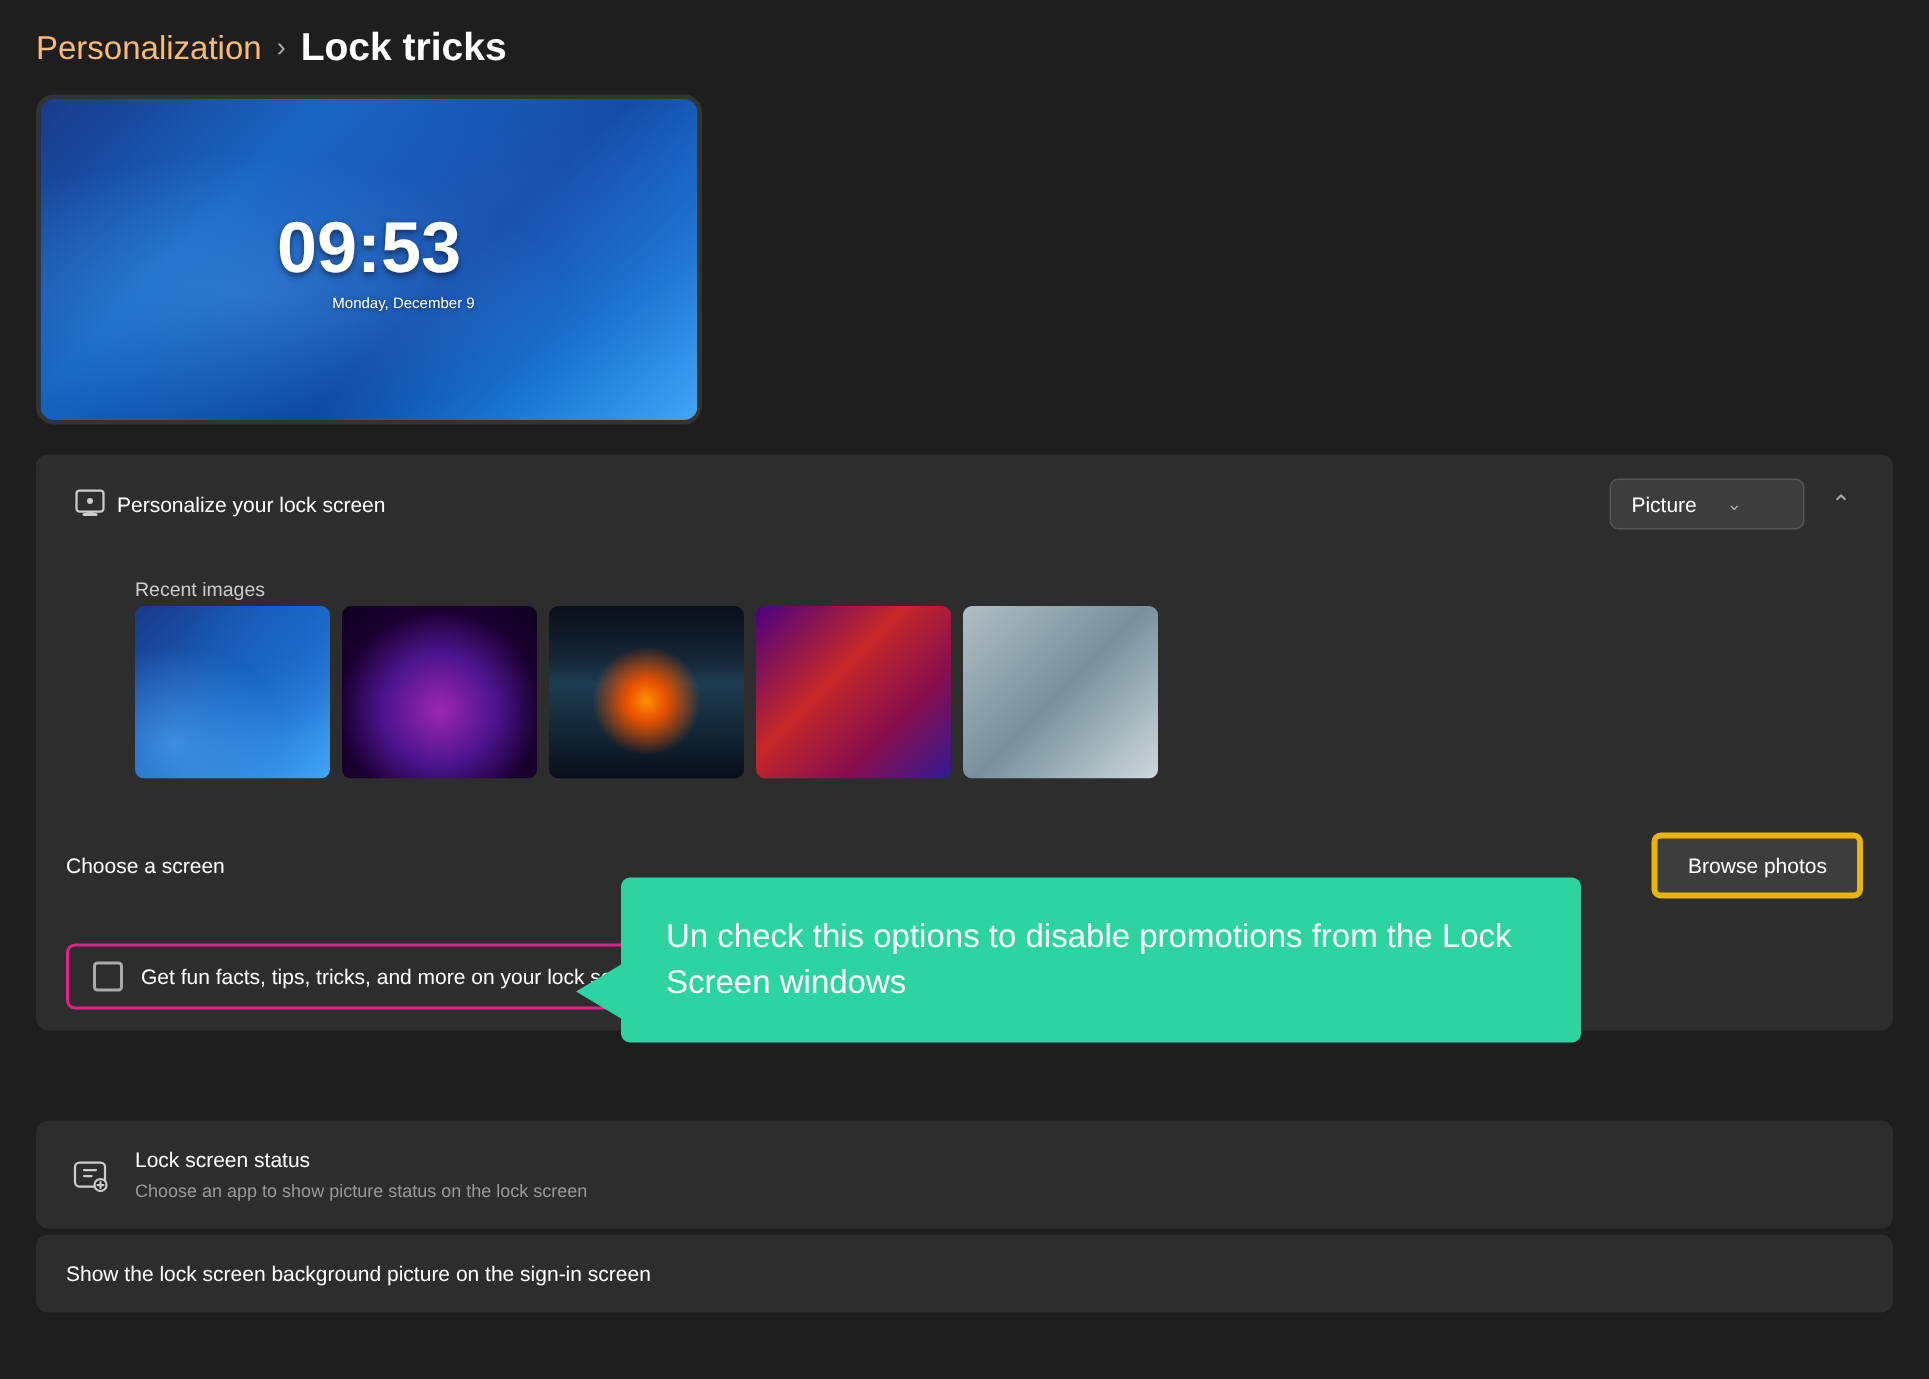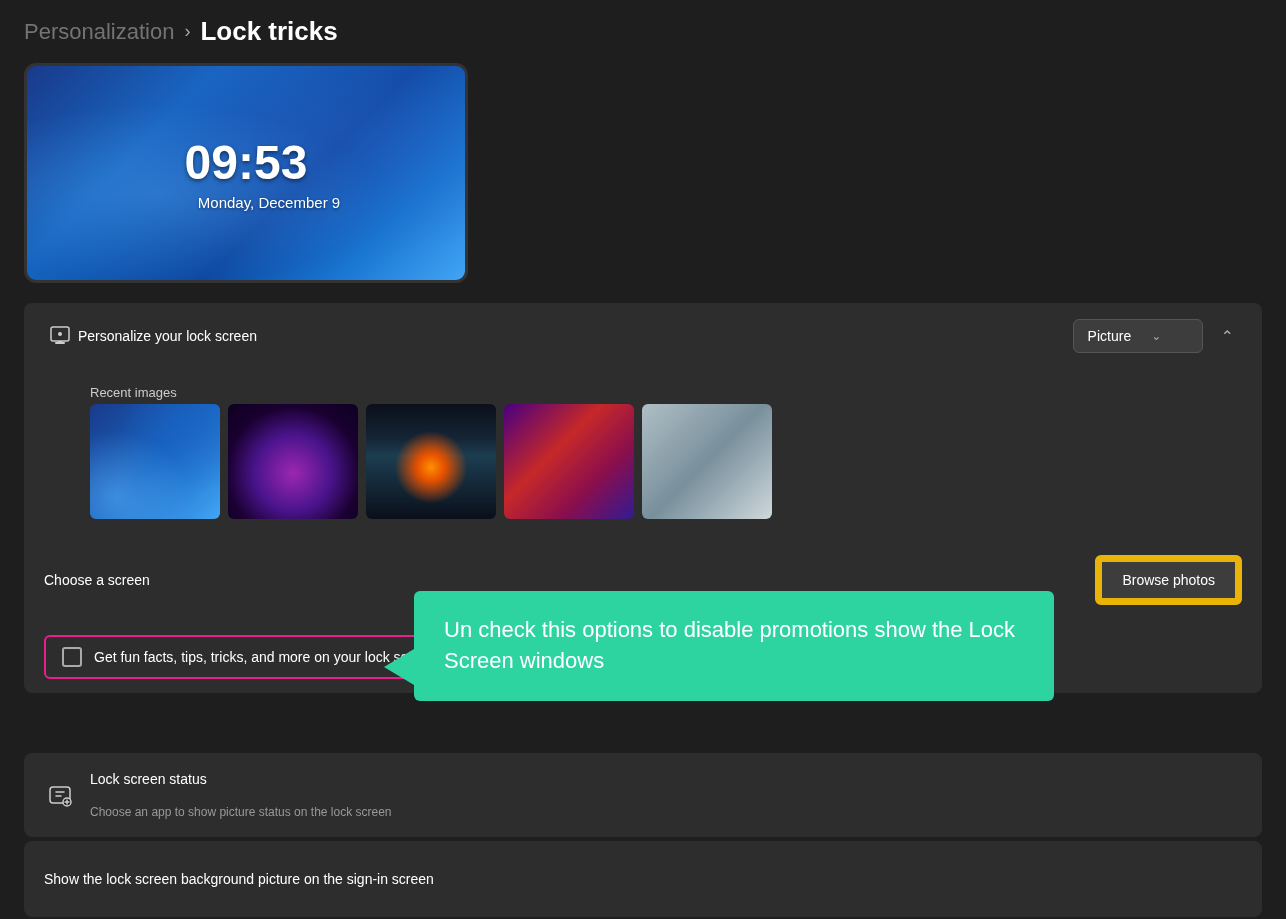--- a/index.html
+++ b/index.html
@@ -15,21 +15,21 @@
 
     .header {
       display: flex;
       align-items: center;
       padding: 16px 24px;
       gap: 10px;
     }
 
     .header-personalization {
       font-size: 22px;
-      color: #737373;
+      color: #fdba74;
       font-weight: 400;
     }
 
     .header-chevron {
       font-size: 18px;
       color: #aaaaaa;
     }
 
     .header-title {
       font-size: 26px;
@@ -72,21 +72,21 @@
     .preview-time {
       font-size: 48px;
       font-weight: 600;
       color: #ffffff;
       text-shadow: 0 2px 4px rgba(0,0,0,0.5);
       position: relative;
       z-index: 1;
     }
 
     .preview-date {
-      font-size: 15px;
+      font-size: 10px;
       color: #ffffff;
       text-shadow: 0 1px 3px rgba(0,0,0,0.5);
       position: relative;
       z-index: 1;
       margin-top: 4px;
       margin-left: 46px;
     }
 
     
     .settings-card {
@@ -225,21 +225,21 @@
       padding: 16px 20px;
     }
 
     .choose-photo-label {
       font-size: 14px;
       color: #ffffff;
     }
 
     .browse-btn {
       background-color: #3d3d3d;
-      border: 7px solid #eab308;
+      border: 4px solid #eab308;
       border-radius: 6px;
       padding: 10px 20px;
       color: #ffffff;
       cursor: pointer;
       font-size: 14px;
     }
 
     
     .fun-facts-row {
       padding: 14px 20px;
@@ -323,37 +323,37 @@
       display: flex;
       align-items: center;
       justify-content: center;
       color: #cccccc;
       flex-shrink: 0;
     }
 
     .bottom-item-content {
       display: flex;
       flex-direction: column;
-      gap: 18px;
+      gap: 6px;
     }
 
     .bottom-item-title {
       font-size: 14px;
       color: #ffffff;
     }
 
     .bottom-item-subtitle {
       font-size: 12px;
       color: #999999;
     }
 
     .bottom-item-simple {
       background-color: #2d2d2d;
       border-radius: 8px;
-      padding: 30px 20px;
+      padding: 18px 20px;
       margin-bottom: 4px;
       font-size: 14px;
       color: #ffffff;
     }
   </style>
 </head>
 <body>
 
 <div class="header">
   <span class="header-personalization">Personalization</span>
@@ -423,21 +423,21 @@
       <div class="fun-facts-inner">
         <div class="checkbox-box"></div>
         <span class="fun-facts-text">Get fun facts, tips, tricks, and more on your lock screen</span>
       </div>
 
       
       <div class="tooltip-arrow"></div>
 
       
       <div class="tooltip-box">
-        <span class="tooltip-text">Un check this options to disable promotions show the Lock Screen windows</span>
+        <span class="tooltip-text">Un check this options to disable promotions from the Lock Screen windows</span>
       </div>
     </div>
   </div>
 
   <div class="bottom-item">
     <div class="bottom-item-icon">
       <svg width="24" height="24" viewBox="0 0 24 24" fill="none">
         <rect x="2" y="4" width="20" height="16" rx="3" stroke="#cccccc" stroke-width="1.5" fill="none"></rect>
         <path d="M8 9h8M8 13h5" stroke="#cccccc" stroke-width="1.5" stroke-linecap="round"></path>
         <circle cx="19" cy="19" r="4" fill="#1e1e1e" stroke="#cccccc" stroke-width="1.5"></circle>

